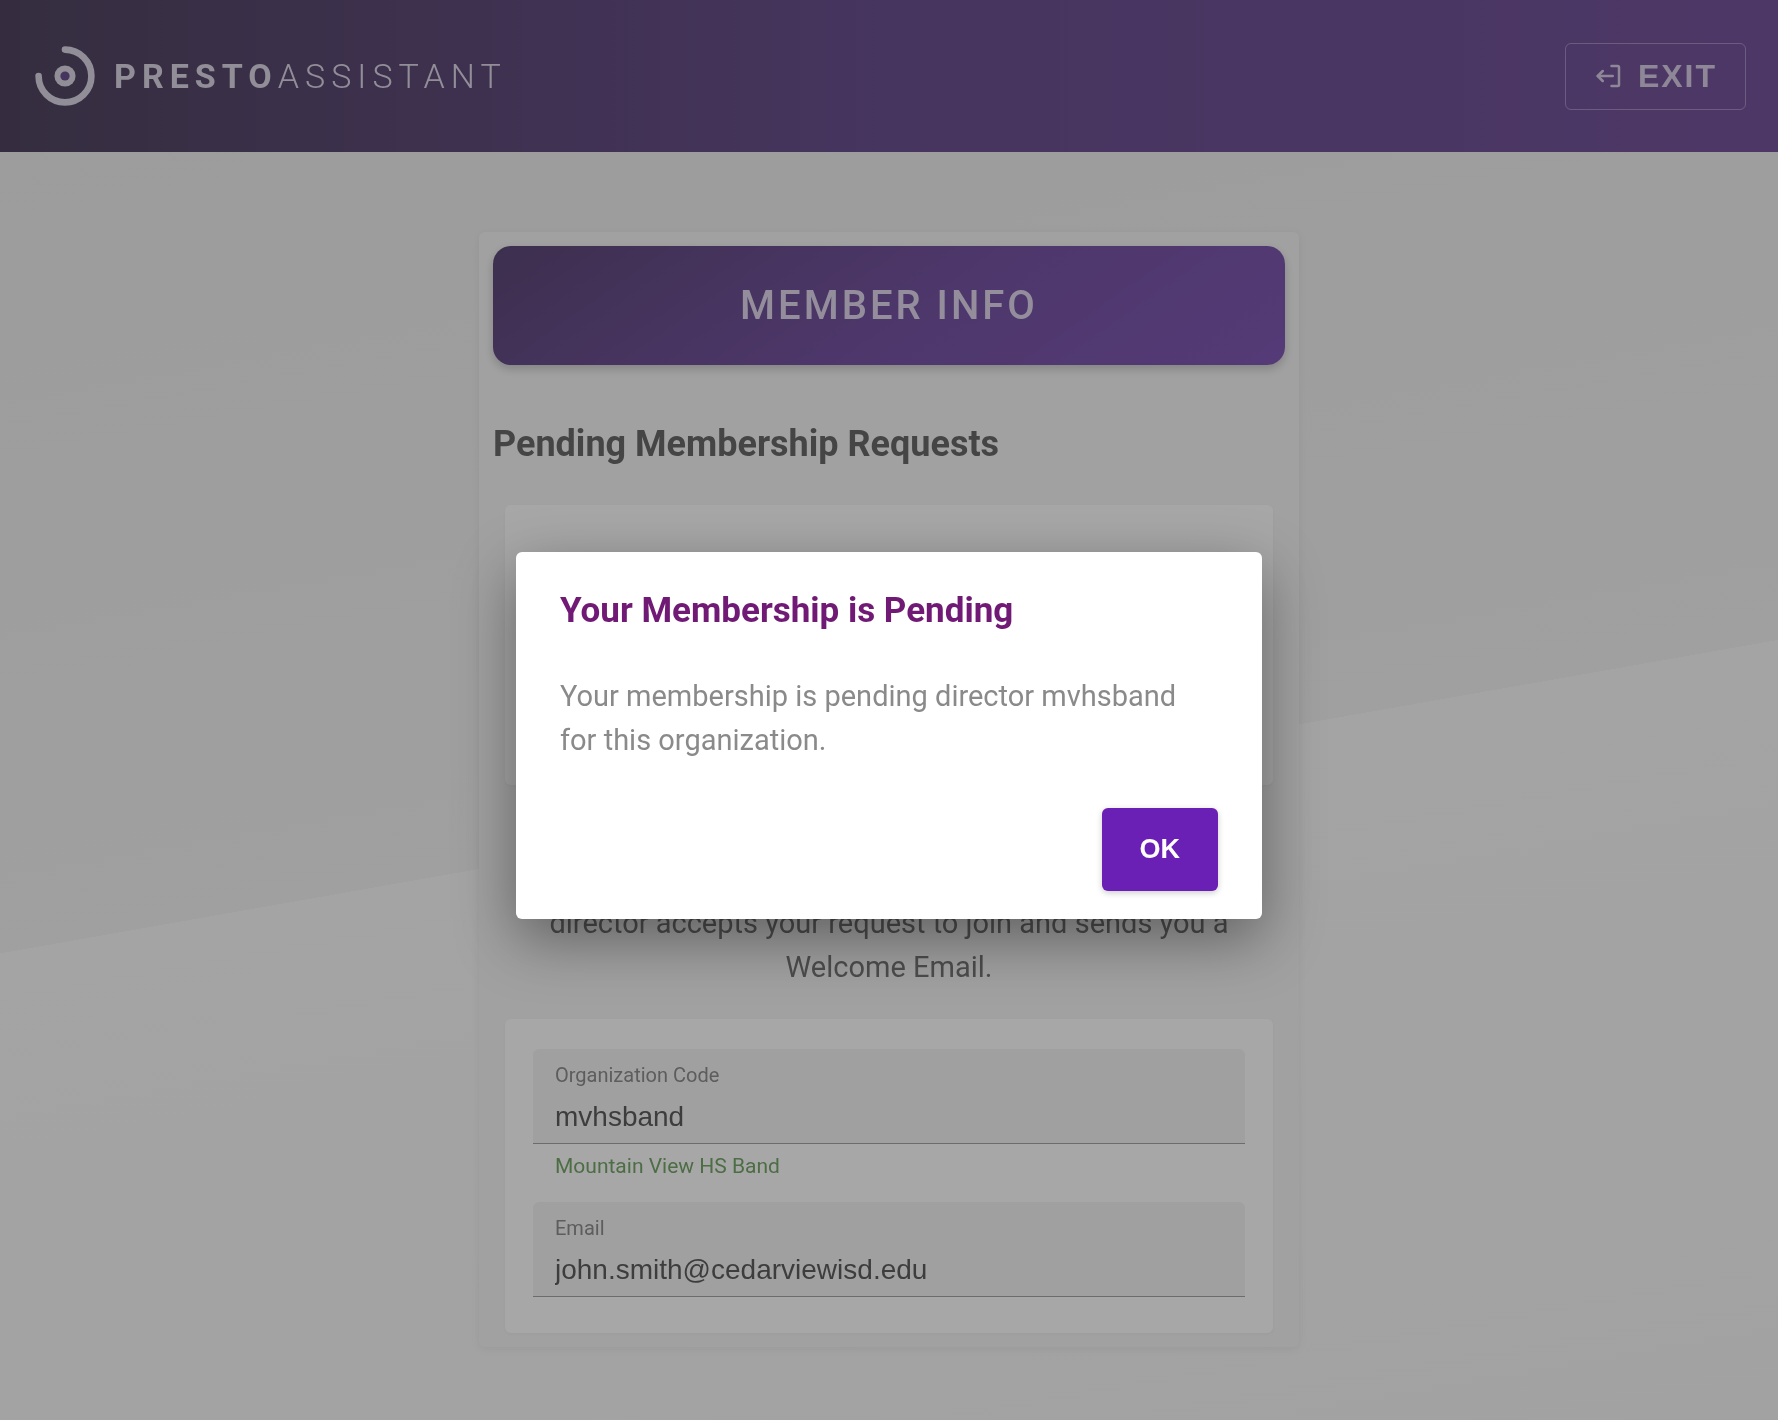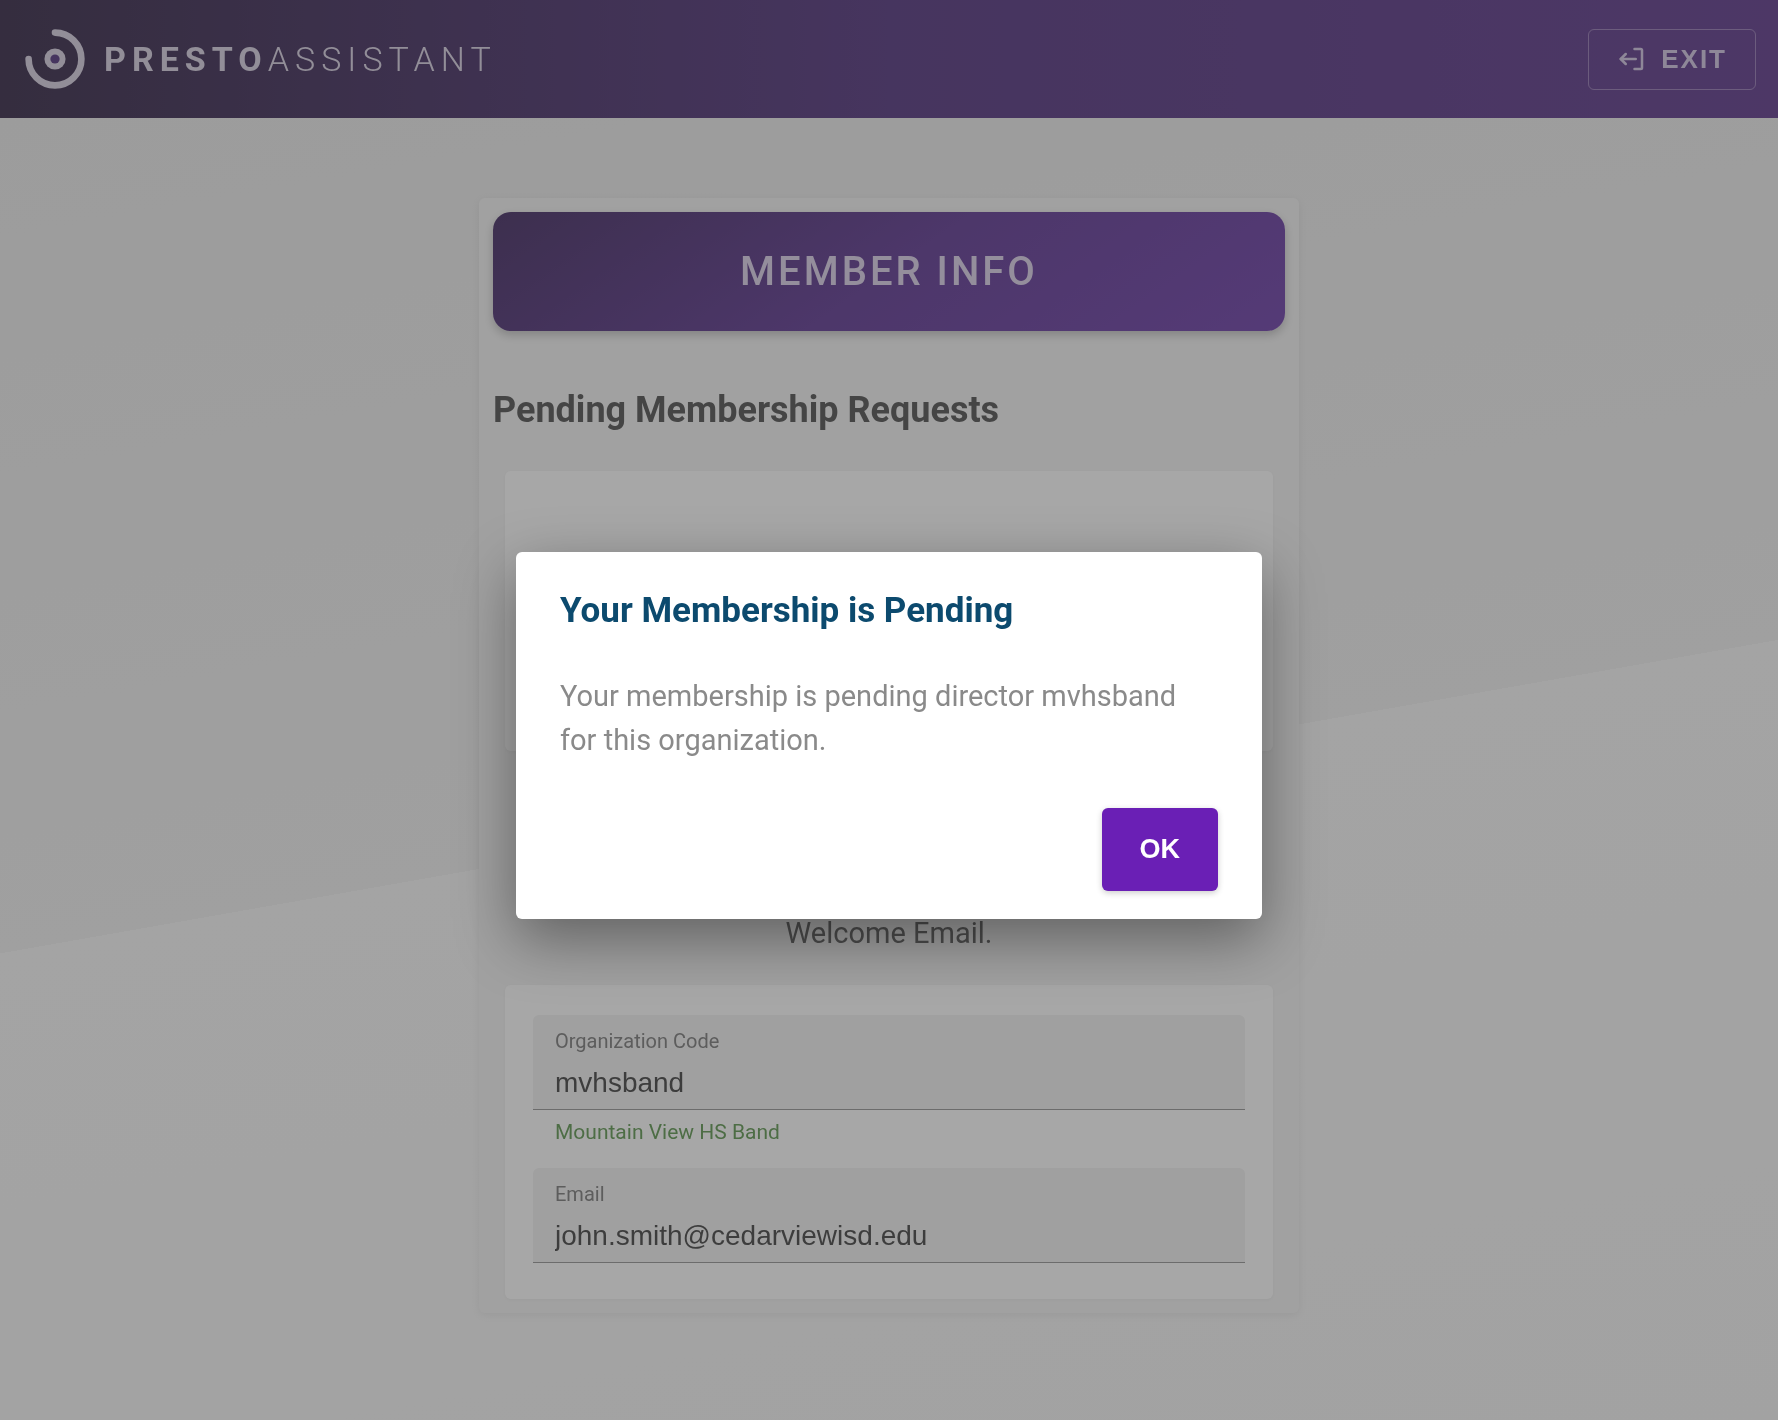--- a/index.html
+++ b/index.html
@@ -16,25 +16,25 @@
       position: relative;
     }
     .background-wrap {
       position: relative;
       width: 100%;
       height: 100%;
       background: linear-gradient(170deg, #e8e8e8 0%, #f0f0f0 55%, #f8f8f8 55%, #f5f5f5 100%);
     }
     .header {
       background: linear-gradient(90deg, #1a0b2e 0%, #3d1a6e 50%, #4a1f7d 100%);
-      height: 118px;
+      height: 152px;
       display: flex;
       align-items: center;
       justify-content: space-between;
-      padding: 0 22px;
+      padding: 0 32px;
     }
     .logo-wrap {
       display: flex;
       align-items: center;
       gap: 16px;
     }
     .logo-icon {
       width: 66px;
       height: 66px;
       position: relative;
@@ -55,21 +55,21 @@
       font-weight: 300;
     }
     .exit-button {
       display: flex;
       align-items: center;
       gap: 14px;
       border: 1px solid rgba(200, 180, 220, 0.5);
       border-radius: 6px;
       padding: 14px 28px;
       color: #cdbfe0;
-      font-size: 26px;
+      font-size: 32px;
       font-weight: 600;
       letter-spacing: 2px;
       cursor: pointer;
       background: transparent;
     }
     .exit-icon {
       width: 30px;
       height: 30px;
     }
     .content-area {
@@ -173,21 +173,21 @@
       width: 746px;
       background: #ffffff;
       border-radius: 6px;
       box-shadow: 0 20px 60px rgba(0,0,0,0.4);
       z-index: 20;
       padding: 38px 44px 28px 44px;
     }
     .modal-title {
       font-size: 35px;
       font-weight: 700;
-      color: #0c4a6e;
+      color: #701a75;
       margin-bottom: 44px;
     }
     .modal-body {
       font-size: 29px;
       color: #8a8a8a;
       line-height: 1.5;
       margin-bottom: 46px;
     }
     .modal-actions {
       display: flex;

